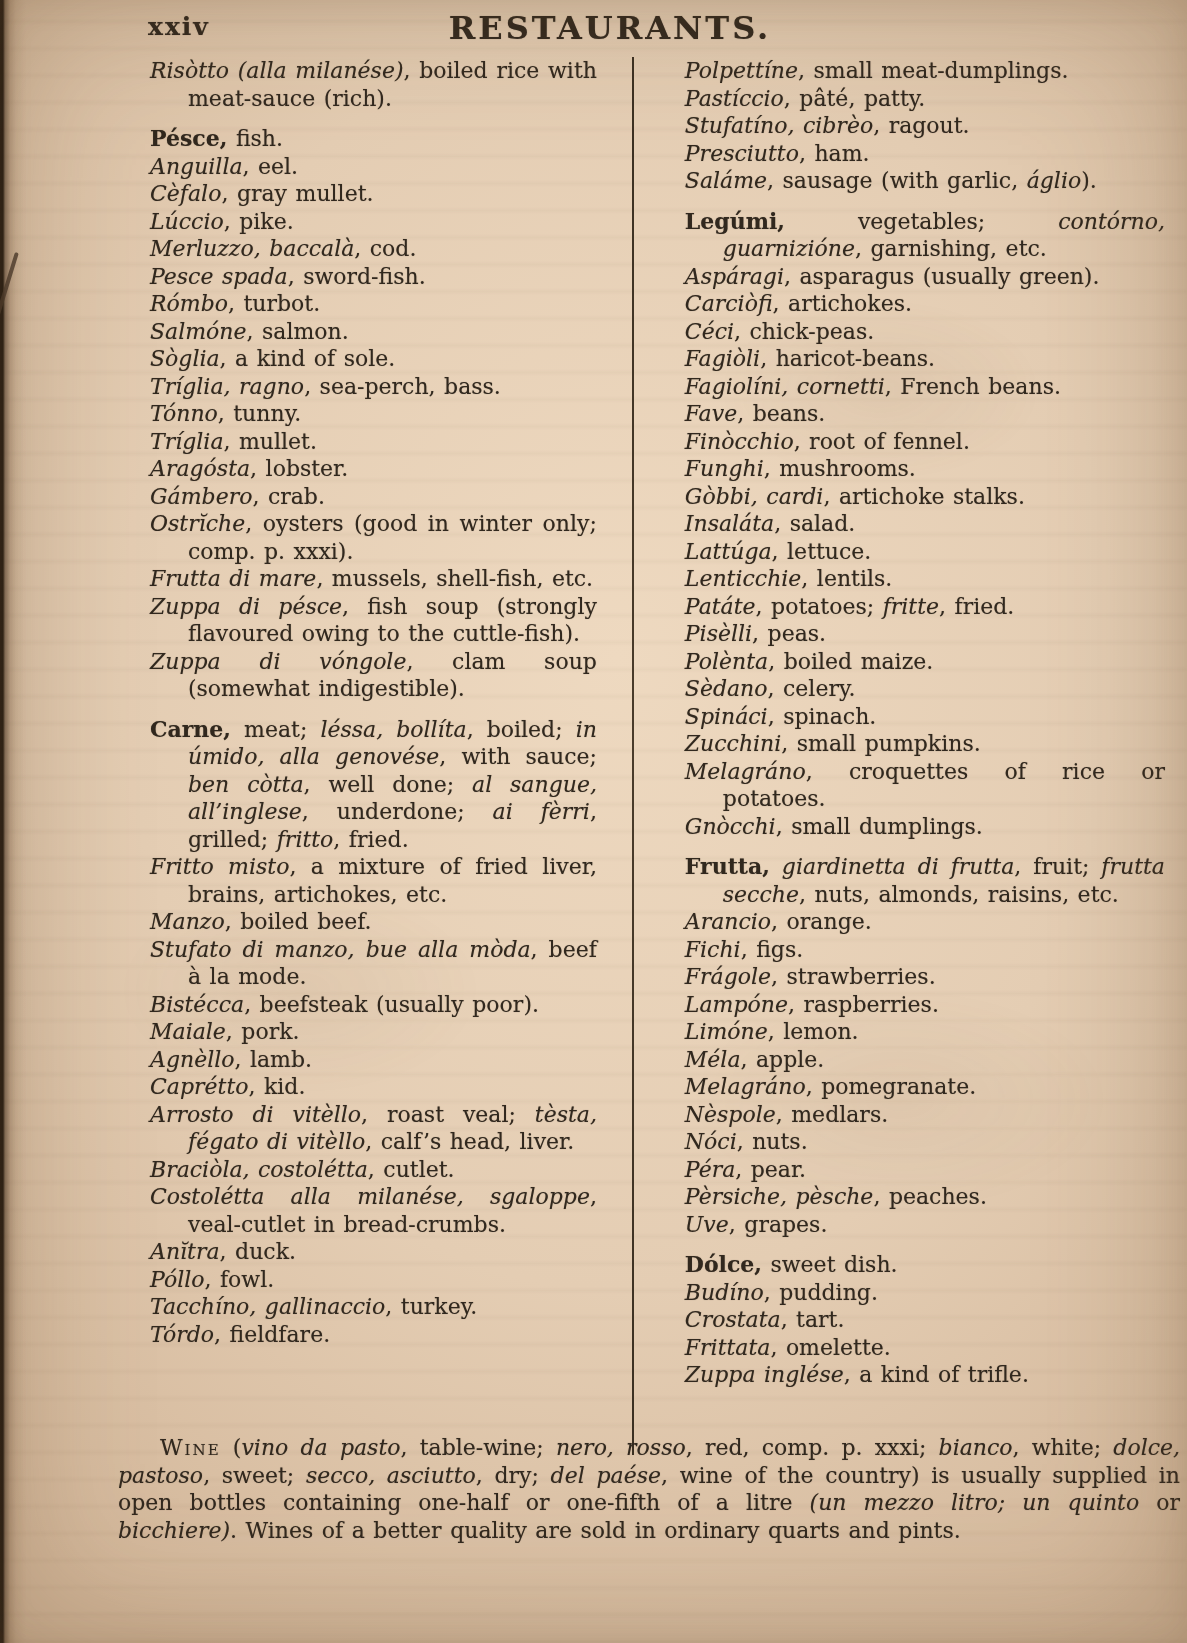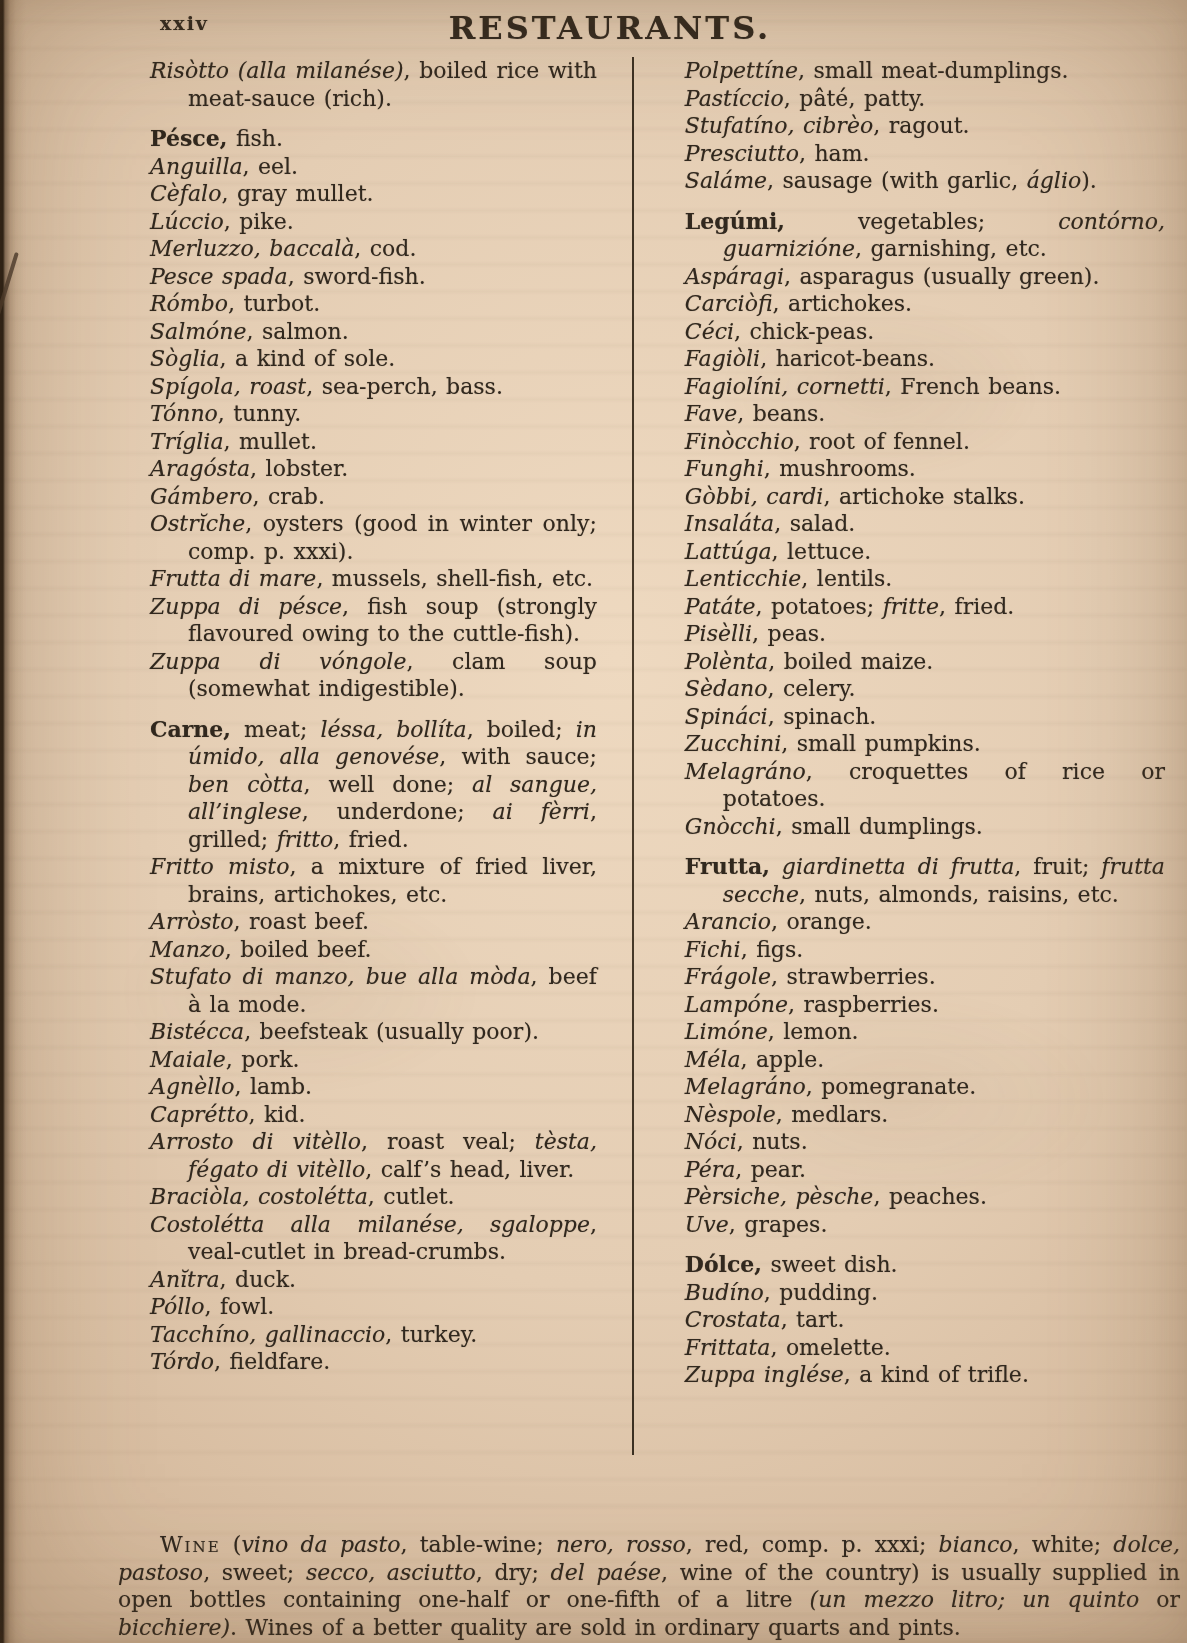--- a/index.html
+++ b/index.html
@@ -35,22 +35,22 @@
       rgba(80,60,42,.6) 5px, rgba(120,92,66,.3) 10px,
       rgba(140,110,80,.12) 16px, rgba(140,110,80,0) 26px);
   }
   .ink-mark {
     position: absolute; left: 15px; top: 252px;
     width: 4px; height: 74px; border-radius: 3px;
     background: #46372a; opacity: .8;
     transform: rotate(17deg); transform-origin: top left;
   }
   .page-number {
-    position: absolute; left: 160px; top: 12px;
-    font-size: 19px; font-weight: bold; letter-spacing: 2px;
+    position: absolute; left: 148px; top: 12px;
+    font-size: 25px; font-weight: bold; letter-spacing: 2px;
     text-shadow: 0 0 1px rgba(49,40,30,.45);
   }
   .page-title {
     position: absolute; left: 150px; top: 9px; width: 920px;
     text-align: center;
     font-size: 32px; font-weight: bold; letter-spacing: 3px;
     text-shadow: 0 0 1px rgba(49,40,30,.45);
   }
   .columns {
     position: absolute; left: 150px; top: 57px; width: 1015px;
@@ -66,21 +66,21 @@
   .entry {
     margin: 0;
     font-size: 22px; line-height: 27.5px;
     text-align: justify;
     padding-left: 38px; text-indent: -38px;
     word-spacing: 1.5px;
     text-shadow: 0 0 1px rgba(49,40,30,.4);
   }
   .entry.gap { margin-top: 13px; }
   .footer {
-    position: absolute; left: 118px; top: 1531px; width: 1062px;
+    position: absolute; left: 118px; top: 1434px; width: 1062px;
     margin: 0;
     font-size: 22px; line-height: 27.6px;
     text-align: justify; text-indent: 42px;
     word-spacing: 1.5px;
     text-shadow: 0 0 1px rgba(49,40,30,.4);
   }
   .i  { font-style: italic; }
   .b  { font-weight: bold; margin-top: 23px; }
   .r  { }
   .sc { font-variant: small-caps; letter-spacing: 2px; }
@@ -101,32 +101,31 @@
         <p class="entry"><span class="i">Risòtto (alla milanése)</span><span class="r">, boiled rice with meat-sauce (rich).</span></p>
         <p class="entry gap"><span class="b">Pésce,</span><span class="r"> fish.</span></p>
         <p class="entry"><span class="i">Anguilla</span><span class="r">, eel.</span></p>
         <p class="entry"><span class="i">Cèfalo</span><span class="r">, gray mullet.</span></p>
         <p class="entry"><span class="i">Lúccio</span><span class="r">, pike.</span></p>
         <p class="entry"><span class="i">Merluzzo, baccalà</span><span class="r">, cod.</span></p>
         <p class="entry"><span class="i">Pesce spada</span><span class="r">, sword-fish.</span></p>
         <p class="entry"><span class="i">Rómbo</span><span class="r">, turbot.</span></p>
         <p class="entry"><span class="i">Salmóne</span><span class="r">, salmon.</span></p>
         <p class="entry"><span class="i">Sòglia</span><span class="r">, a kind of sole.</span></p>
-        <p class="entry"><span class="i">Spígola, roast</span><span class="r">, sea-perch, bass.</span></p>
+        <p class="entry"><span class="i">Tríglia, ragno</span><span class="r">, sea-perch, bass.</span></p>
         <p class="entry"><span class="i">Tónno</span><span class="r">, tunny.</span></p>
         <p class="entry"><span class="i">Tríglia</span><span class="r">, mullet.</span></p>
         <p class="entry"><span class="i">Aragósta</span><span class="r">, lobster.</span></p>
         <p class="entry"><span class="i">Gámbero</span><span class="r">, crab.</span></p>
         <p class="entry"><span class="i">Ostrĭche</span><span class="r">, oysters (good in winter only; comp. p. xxxi).</span></p>
         <p class="entry"><span class="i">Frutta di mare</span><span class="r">, mussels, shell-fish, etc.</span></p>
         <p class="entry"><span class="i">Zuppa di pésce</span><span class="r">, fish soup (strongly flavoured owing to the cuttle-fish).</span></p>
         <p class="entry"><span class="i">Zuppa di vóngole</span><span class="r">, clam soup (somewhat indigestible).</span></p>
         <p class="entry gap"><span class="b">Carne,</span><span class="r"> meat; </span><span class="i">léssa, bollíta</span><span class="r">, boiled; </span><span class="i">in úmido, alla genovése</span><span class="r">, with sauce; </span><span class="i">ben còtta</span><span class="r">, well done; </span><span class="i">al sangue, all’inglese</span><span class="r">, underdone; </span><span class="i">ai fèrri</span><span class="r">, grilled; </span><span class="i">fritto</span><span class="r">, fried.</span></p>
         <p class="entry"><span class="i">Fritto misto</span><span class="r">, a mixture of fried liver, brains, artichokes, etc.</span></p>
-        <p class="entry"><span class="i">Arròsto</span><span class="r">, roast beef.</span></p>
         <p class="entry"><span class="i">Manzo</span><span class="r">, boiled beef.</span></p>
         <p class="entry"><span class="i">Stufato di manzo, bue alla mòda</span><span class="r">, beef à la mode.</span></p>
         <p class="entry"><span class="i">Bistécca</span><span class="r">, beefsteak (usually poor).</span></p>
         <p class="entry"><span class="i">Maiale</span><span class="r">, pork.</span></p>
         <p class="entry"><span class="i">Agnèllo</span><span class="r">, lamb.</span></p>
         <p class="entry"><span class="i">Caprétto</span><span class="r">, kid.</span></p>
         <p class="entry"><span class="i">Arrosto di vitèllo</span><span class="r">, roast veal; </span><span class="i">tèsta, fégato di vitèllo</span><span class="r">, calf’s head, liver.</span></p>
         <p class="entry"><span class="i">Braciòla, costolétta</span><span class="r">, cutlet.</span></p>
         <p class="entry"><span class="i">Costolétta alla milanése, sgaloppe</span><span class="r">, veal-cutlet in bread-crumbs.</span></p>
         <p class="entry"><span class="i">Anĭtra</span><span class="r">, duck.</span></p>

